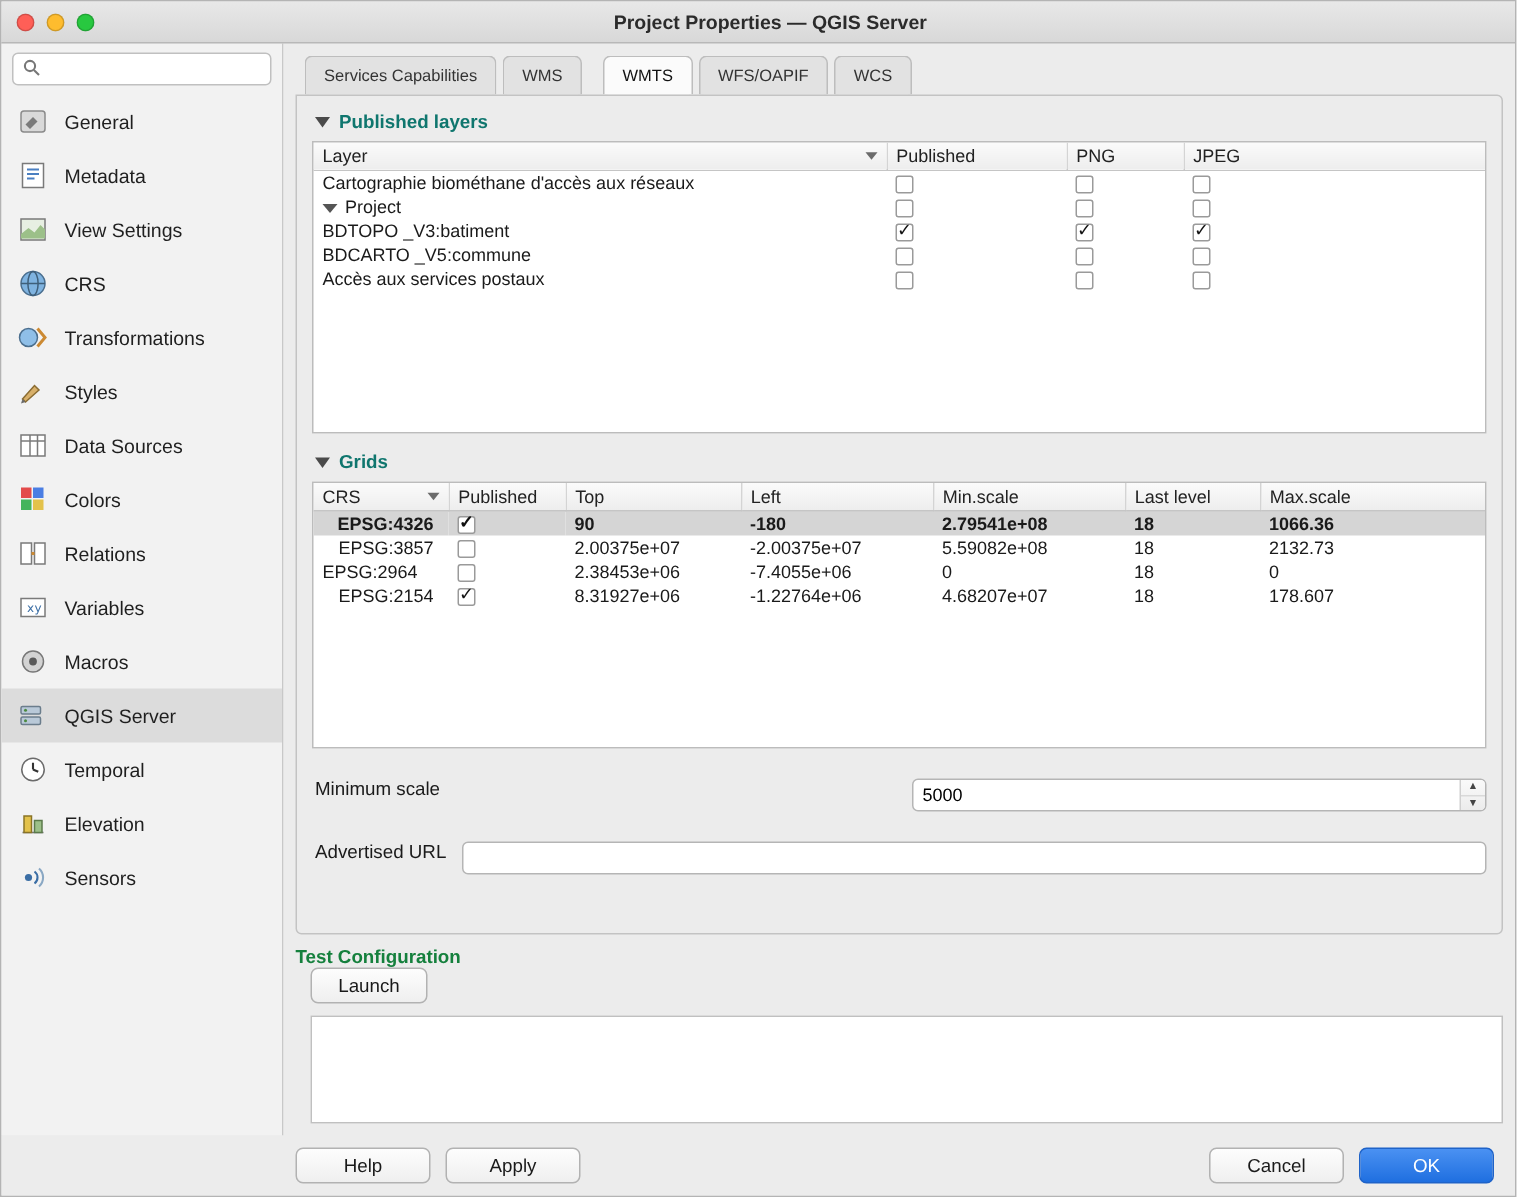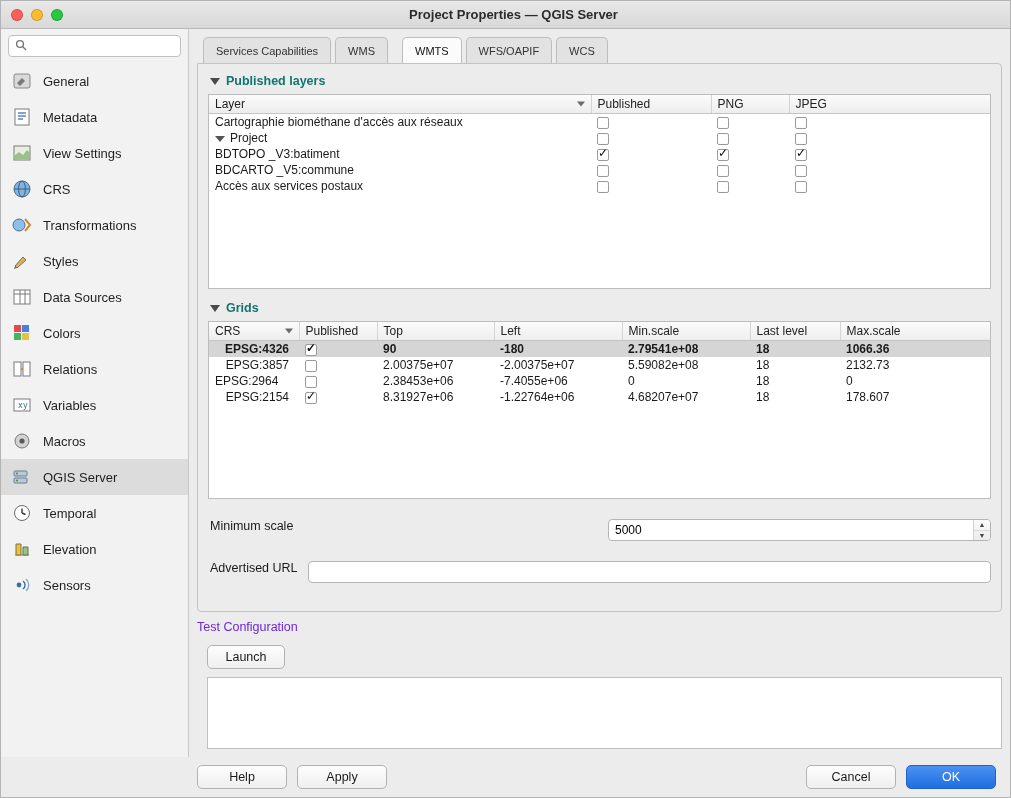--- a/index.html
+++ b/index.html
@@ -178,21 +178,21 @@
   .spinbtns div:first-child { border-bottom: 1px solid #d9d9d9; }
   .textinput {
     flex: 1; height: 22px;
     border: 1px solid #b5b5b5; border-radius: 4px;
     background: #fff; padding: 0 6px;
     font-family: "Liberation Sans", sans-serif; font-size: 12px;
     outline: none;
   }
   
   .testsection { margin-top: 8px; }
-  .section-title { font-size: 12.5px; font-weight: normal; color: #6d28d9; margin-bottom: 11px; }
+  .section-title { font-size: 12.5px; font-weight: bold; color: #15803d; margin-bottom: 0; }
   .btn {
     height: 24px; min-width: 78px; padding: 0 14px;
     background: linear-gradient(to bottom,#fdfdfd,#efefef);
     border: 1px solid #b2b2b2; border-radius: 5px;
     font-family: "Liberation Sans", sans-serif; font-size: 12.5px;
     color: #1a1a1a; cursor: default;
   }
   .btn.primary {
     background: linear-gradient(to bottom,#4a91f2,#1f6fe0);
     border-color: #1f63c8; color: #fff;

